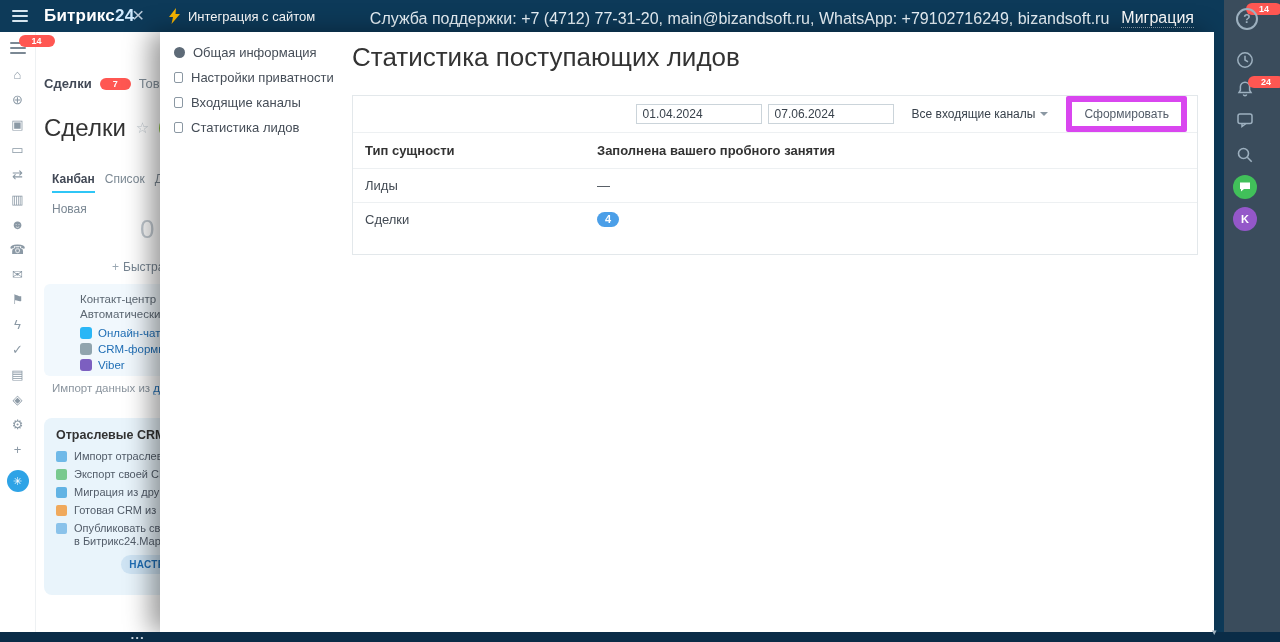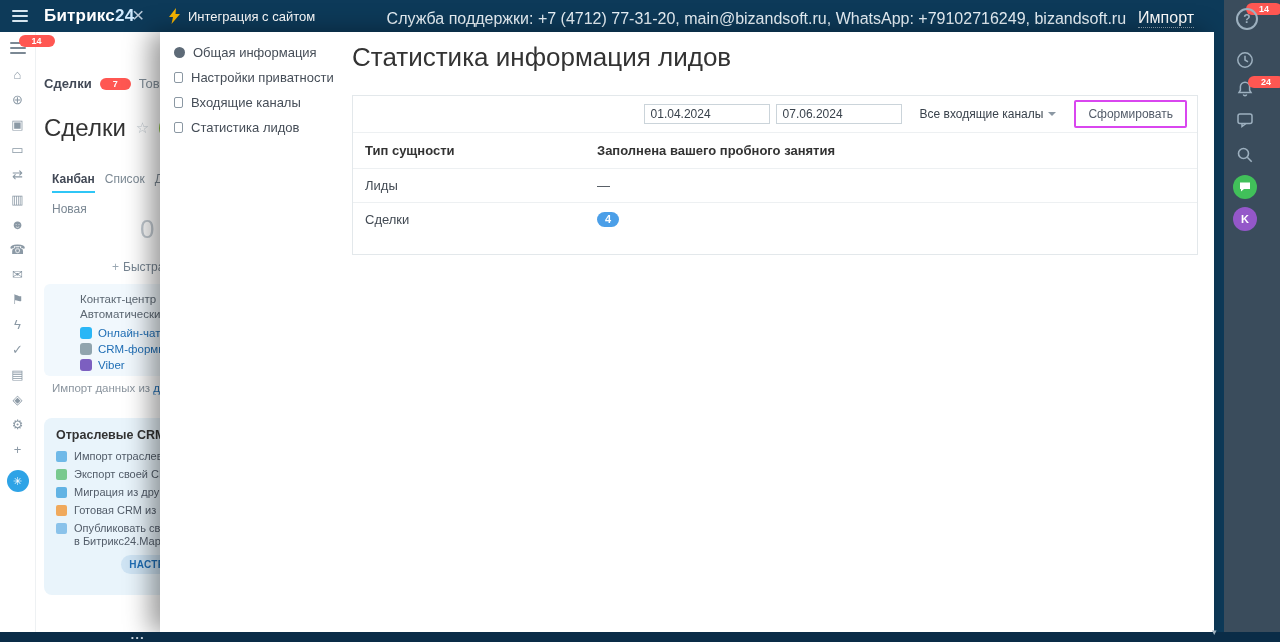--- a/index.html
+++ b/index.html
@@ -76,21 +76,21 @@
   .snav-item{display:flex;align-items:center;gap:8px;padding:6px 0 6px:14px;padding:6px 0 6px 14px;font-size:13px;color:#454d57;line-height:13px;cursor:pointer;}
   .ico-circle{width:11px;height:11px;border-radius:50%;background:#5d6a77;flex:none;}
   .ico-doc{width:9px;height:11px;border:1px solid #8b98a3;border-radius:2px;flex:none;box-sizing:border-box;}
   .scontent{position:absolute;left:192px;top:0;width:846px;}
   .stitle{margin-top:10px;font-size:26px;color:#333;font-weight:400;}
   .sbox{margin-top:22px;border:1px solid #e3e8eb;padding-bottom:18px;}
   .sfilter{display:flex;justify-content:flex-end;align-items:center;gap:6px;padding:7px 10px;height:22px;}
   .date-input{width:112px;height:18px;border:1px solid #cbd4da;font-size:12px;color:#39424c;padding:0 6px;font-family:inherit;}
   .channel-select{font-size:12px;color:#39424c;margin:0 12px;display:flex;align-items:center;gap:5px;cursor:pointer;}
   .caret{width:0;height:0;border-left:4px solid transparent;border-right:4px solid transparent;border-top:4px solid #8b98a3;}
-  .gen-btn{height:28px;padding:3px 12px;border:2px solid #d946ef;background:#fff;border-radius:2px;font-size:12px;color:#535c69;font-family:inherit;cursor:pointer;}
+  .gen-btn{height:36px;padding:3px 12px;border:6px solid #d946ef;background:#fff;border-radius:2px;font-size:12px;color:#535c69;font-family:inherit;cursor:pointer;}
   .srow{display:flex;border-top:1px solid #edf0f2;padding:9px 12px;font-size:13px;color:#424a53;align-items:center;}
   .srow.head{font-weight:bold;color:#333;padding:10px 12px;}
   .srow .c1{flex:0 0 232px;}
   .badge-count{display:inline-block;min-width:8px;padding:2px 7px;border-radius:10px;background:#4b9fe8;color:#fff;font-size:11px;font-weight:bold;line-height:11px;text-align:center;}
 
   
   .rrail{position:absolute;left:1224px;top:0;width:56px;height:642px;background:#3a4c5c;}
   .r-item{position:absolute;cursor:pointer;}
   .help-circle{width:18px;height:18px;border:2px solid #9db0bf;border-radius:50%;color:#9db0bf;font-size:12px;font-weight:bold;display:flex;align-items:center;justify-content:center;}
   .msg-circle{width:24px;height:24px;border-radius:50%;background:#41c05a;display:flex;align-items:center;justify-content:center;}
@@ -113,21 +113,21 @@
   <div class="logo"><span>Битрикс</span><span class="sfx">24</span></div>
   <div class="slider-close">×</div>
   <div class="bolt">
     <svg width="13" height="16" viewBox="0 0 13 16">
         <path d="M8 0L1 9h4l-1.5 7L12 6H7.5L8 0z" fill="#f7b500"></path>
       </svg>
   </div>
   <div class="slider-title">Интеграция с сайтом</div>
   <div class="topbar-right">
     <span>Служба поддержки: +7 (4712) 77-31-20, main@bizandsoft.ru, WhatsApp: +79102716249, bizandsoft.ru</span>
-    <span class="help-link">Импорт</span>
+    <span class="help-link">Миграция</span>
   </div>
 </div>
 
 <div class="workspace">
   <div class="rail">
     <div class="rail-menu">
         <i></i>
         <i></i>
         <i></i>
       <span class="badge">14</span>
@@ -240,21 +240,21 @@
       <span class="ico-doc"></span>
       <span>Входящие каналы</span>
     </div>
     <div class="snav-item">
       <span class="ico-doc"></span>
       <span>Статистика лидов</span>
     </div>
   </div>
 
   <div class="scontent">
-    <div class="stitle">Статистика информация лидов</div>
+    <div class="stitle">Статистика поступающих лидов</div>
 
     <div class="sbox">
       <div class="sfilter">
         <input class="date-input" readonly="" value="01.04.2024" style="">
         <input class="date-input" readonly="" value="07.06.2024" style="">
         <span class="channel-select">
           <span>Все входящие каналы</span>
           <span class="caret"></span>
         </span>
         <button class="gen-btn">Сформировать</button>

